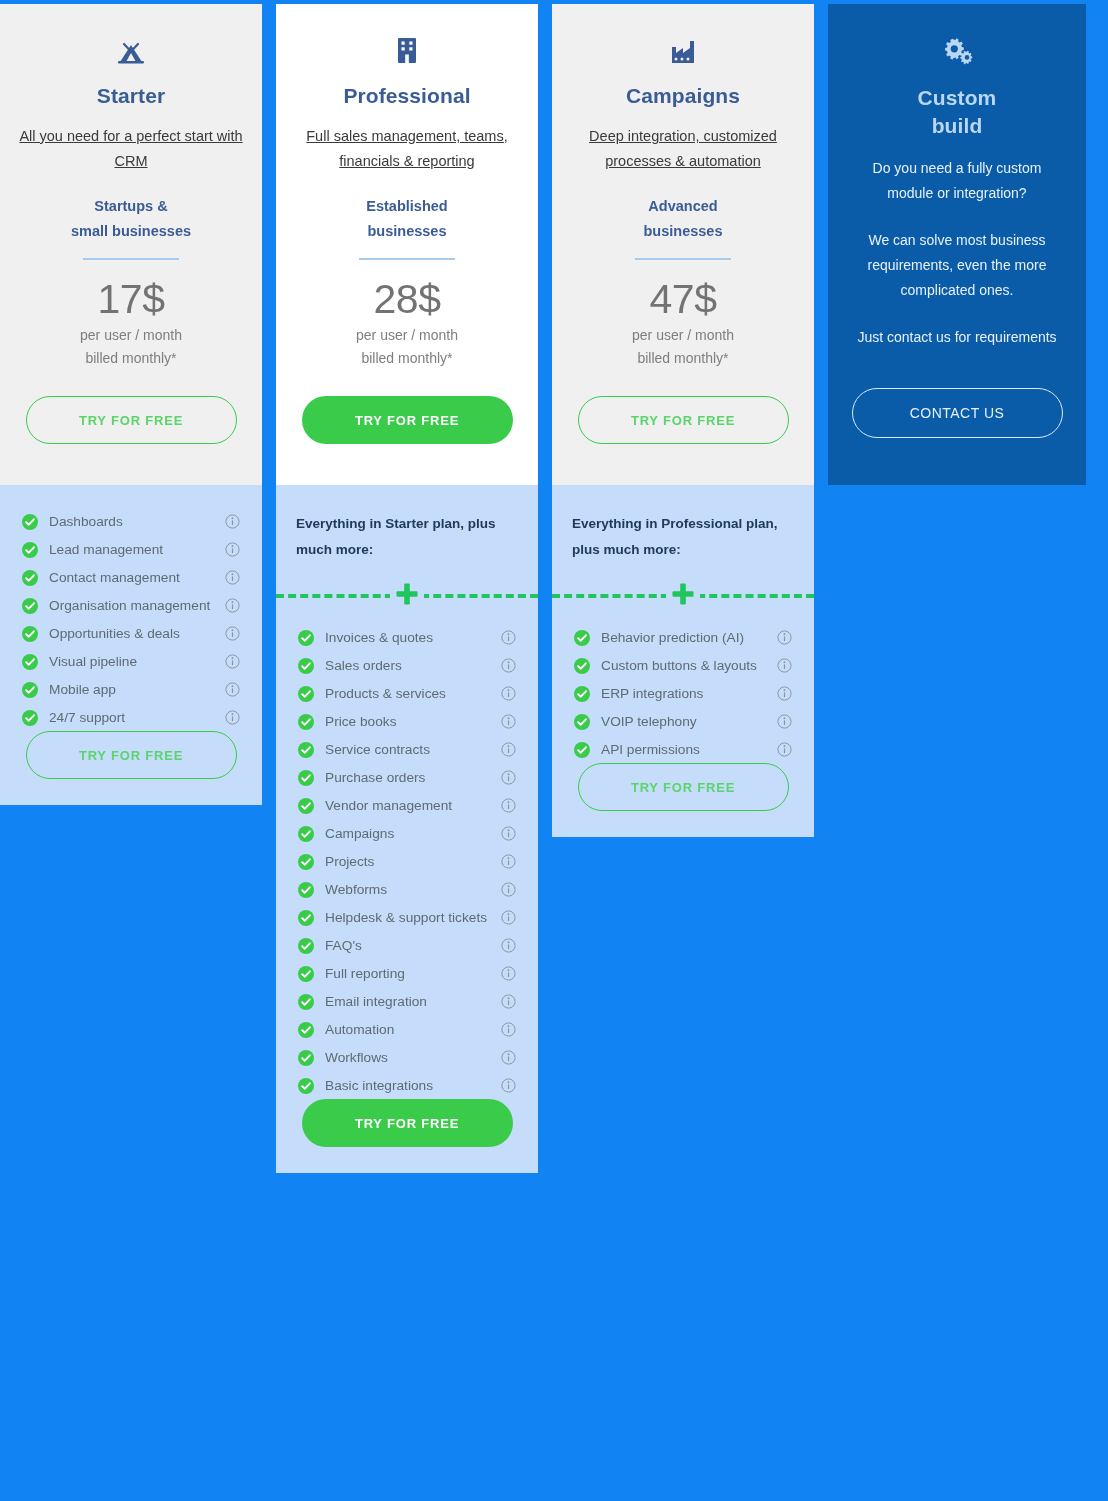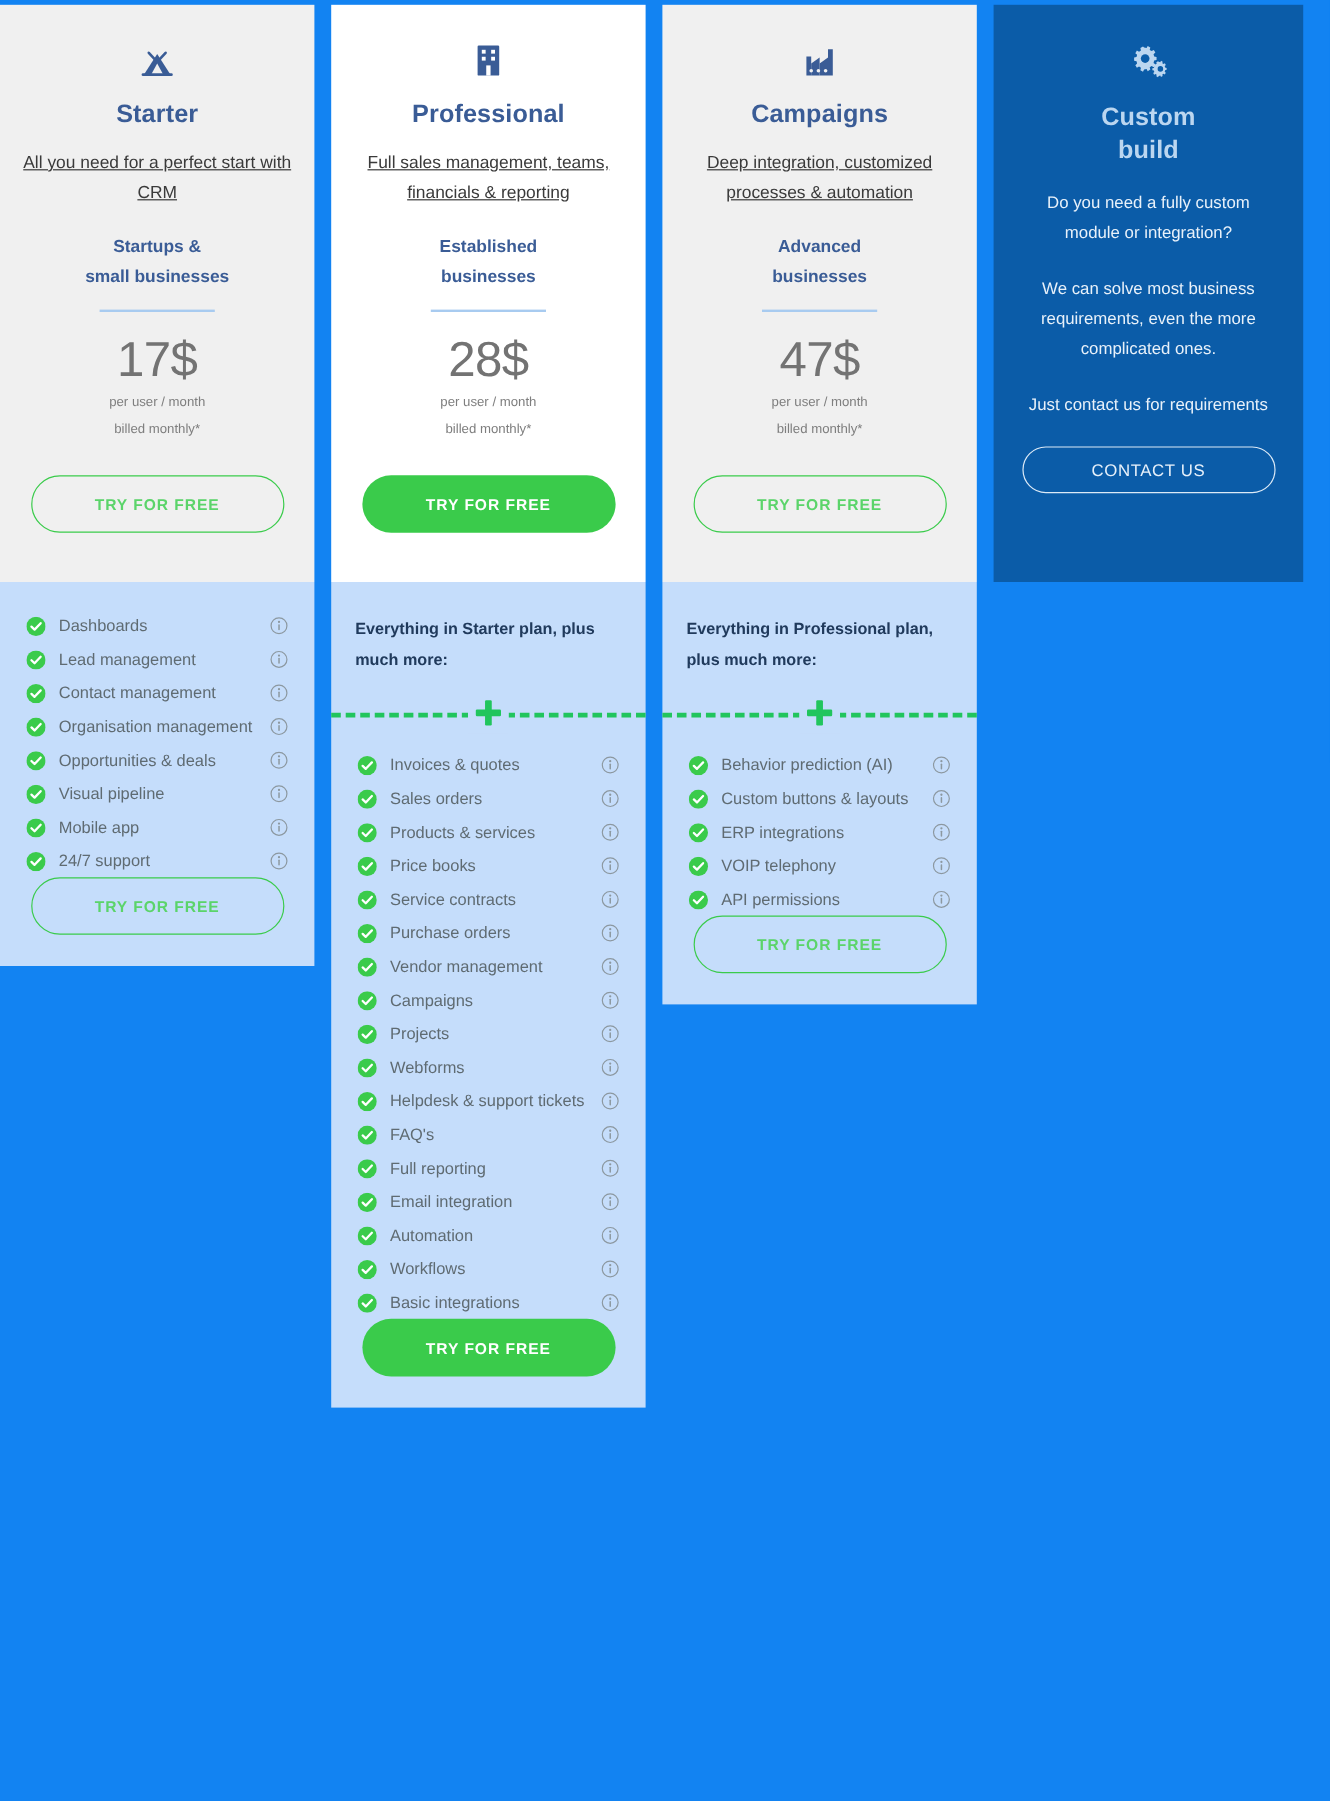--- a/index.html
+++ b/index.html
@@ -50,21 +50,21 @@
   }
   .rule {
     width: 96px; height: 2px; background: #A8CBF0;
     margin: 14px 0 16px 0;
   }
   .price {
     font-size: 41px; font-weight: normal; color: #737373;
     letter-spacing: -.5px; line-height: 46px;
   }
   .price-note {
-    font-size: 11px; color: #7E7E7E; line-height: 19px; margin-top: 4px;
+    font-size: 14px; color: #7E7E7E; line-height: 19px; margin-top: 4px;
   }
   .btn-wrap { margin-top: 28px; width: 100%; display: flex; justify-content: center; }
   .btn {
     width: 211px; height: 48px; border-radius: 26px;
     display: flex; align-items: center; justify-content: center;
     font-size: 13px; font-weight: bold; letter-spacing: .8px;
     cursor: pointer; user-select: none;
   }
   .btn.ghost { border: 1.5px solid #3ACB4B; color: #5BD46A; background: transparent; }
   .btn.solid { background: #3ACB4B; color: #FFFFFF; border: none; }
@@ -121,21 +121,21 @@
     display: flex; flex-direction: column; align-items: center; text-align: center;
   }
   .custom .plan-name { color: #BBD6F0; line-height: 28px; margin-bottom: 16px; }
   .custom .ctext {
     font-size: 14px; color: #E8F1FA; line-height: 25px; max-width: 215px;
   }
   .custom .cgap { height: 22px; }
   .btn.outline-white {
     border: 1.5px solid #DCEAF7; color: #E6F0FA; background: transparent;
     font-weight: normal; font-size: 14px; letter-spacing: .5px;
-    width: 211px; height: 39px;
+    width: 211px; height: 50px; margin-top: 16px;
   }
 </style>
 </head>
 <body>
 
 <div class="board">
 
   <div class="col">
     <div class="head gray">
       <div class="plan-icon">

